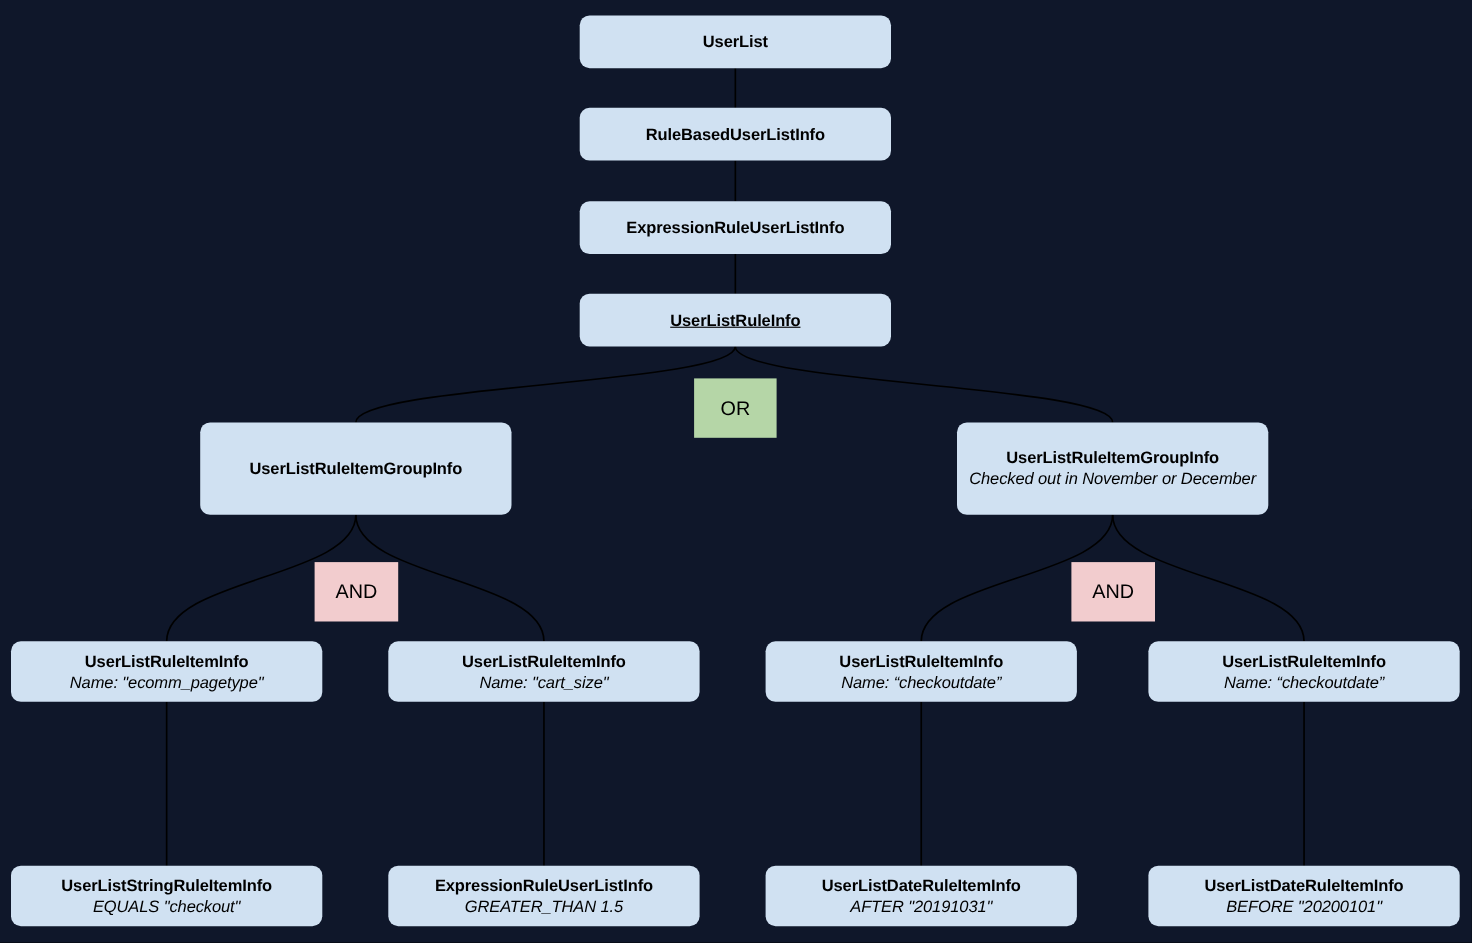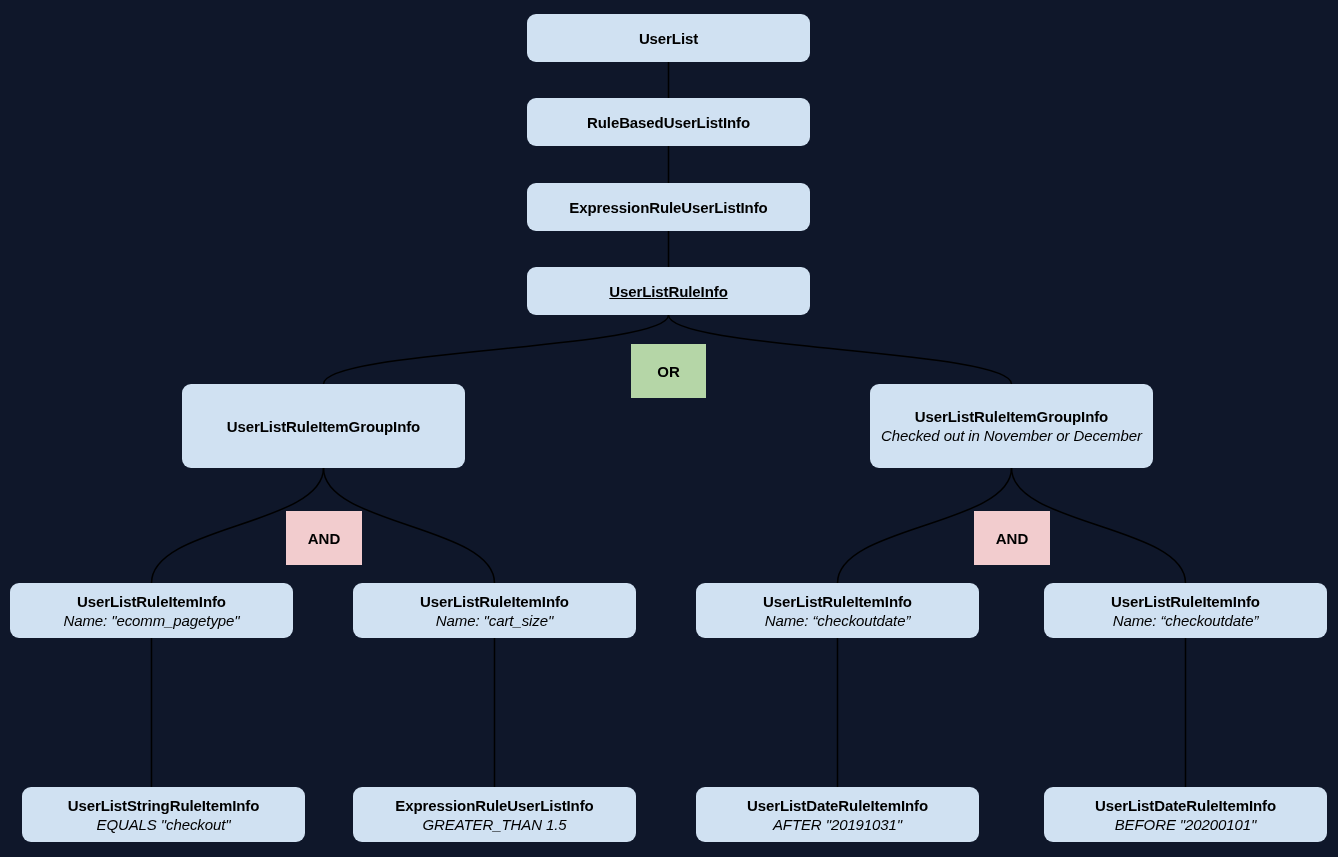--- a/index.html
+++ b/index.html
@@ -54,22 +54,22 @@
     line-height: 19px;
     letter-spacing: -0.1px;
   }
   .node-sub {
     font-style: italic;
     font-size: 15px;
     line-height: 19px;
     letter-spacing: -0.1px;
   }
   .op-label {
-    font-weight: bold;
-    font-size: 15px;
+    font-weight: normal;
+    font-size: 18px;
     line-height: 19px;
   }
 </style>
 </head>
 <body>
 
 <div id="diagram">
   <svg id="edges" xmlns="http://www.w3.org/2000/svg" viewBox="0 0 1338 857">
       <path d="M668.5,62 C668.5,80 668.5,80 668.5,98" fill="none" stroke="#000000" stroke-width="1.5"></path>
       <path d="M668.5,146 C668.5,164.5 668.5,164.5 668.5,183" fill="none" stroke="#000000" stroke-width="1.5"></path>
@@ -122,21 +122,21 @@
       <div class="node-sub">Name: "cart_size"</div>
     </div>
     <div class="node entity" style="left: 696px; top: 583px; width: 283px; height: 55px;">
       <div class="node-title">UserListRuleItemInfo</div>
       <div class="node-sub">Name: “checkoutdate”</div>
     </div>
     <div class="node entity" style="left: 1044px; top: 583px; width: 283px; height: 55px;">
       <div class="node-title">UserListRuleItemInfo</div>
       <div class="node-sub">Name: “checkoutdate”</div>
     </div>
-    <div class="node entity" style="left: 10px; top: 787px; width: 283px; height: 55px; margin-left: 12px;">
+    <div class="node entity" style="left: 10px; top: 787px; width: 283px; height: 55px;">
       <div class="node-title">UserListStringRuleItemInfo</div>
       <div class="node-sub">EQUALS "checkout"</div>
     </div>
     <div class="node entity" style="left: 353px; top: 787px; width: 283px; height: 55px;">
       <div class="node-title">ExpressionRuleUserListInfo</div>
       <div class="node-sub">GREATER_THAN 1.5</div>
     </div>
     <div class="node entity" style="left: 696px; top: 787px; width: 283px; height: 55px;">
       <div class="node-title">UserListDateRuleItemInfo</div>
       <div class="node-sub">AFTER "20191031"</div>

